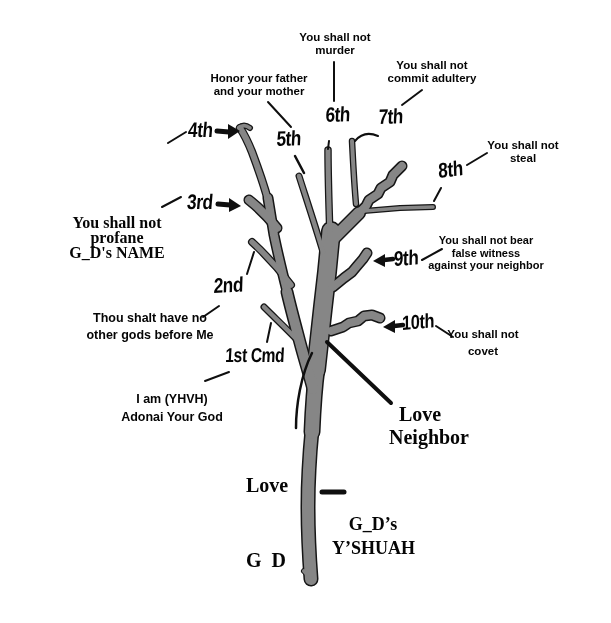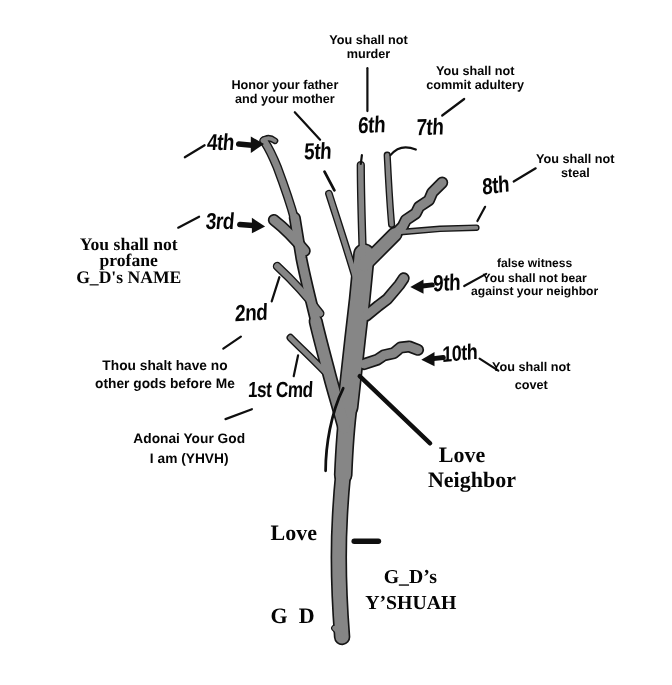--- a/index.html
+++ b/index.html
@@ -159,35 +159,35 @@
   </div>
   <div class="lab sm" style="left:483px;top:139px;width:80px;">
     <div>You shall not</div>
     <div>steal</div>
   </div>
   <div class="lab sm serif" style="left:55px;top:215px;width:124px;font-size:16px;line-height:15px;font-weight:600;">
     <div>You shall not profane</div>
     <div>G_D's NAME</div>
   </div>
   <div class="lab sm" style="left:424px;top:234px;width:124px;font-size:11px;line-height:12.5px;">
+    <div>You shall not bear</div>
     <div>false witness</div>
-    <div>You shall not bear</div>
     <div>against your neighbor</div>
   </div>
-  <div class="lab sm" style="left:78px;top:324px;width:144px;font-size:12.5px;line-height:17px;">
+  <div class="lab sm" style="left:78px;top:310px;width:144px;font-size:12.5px;line-height:17px;">
     <div>Thou shalt have no</div>
     <div>other gods before Me</div>
   </div>
   <div class="lab sm" style="left:443px;top:326px;width:80px;line-height:17px;">
     <div>You shall not</div>
     <div>covet</div>
   </div>
   <div class="lab sm" style="left:100px;top:390px;width:144px;font-size:12.5px;line-height:18px;">
+    <div>I am (YHVH)</div>
     <div>Adonai Your God</div>
-    <div>I am (YHVH)</div>
   </div>
 
   <div class="lab serif big pre" style="left:246px;top:423px;font-size:20px;line-height:25px;text-align:left;">
     <div>Love</div>
     <div>G  D</div>
   </div>
   <div class="lab serif big" style="left:389px;top:403px;width:62px;font-size:20px;line-height:23px;">
     <div>Love</div>
     <div>Neighbor</div>
   </div>

